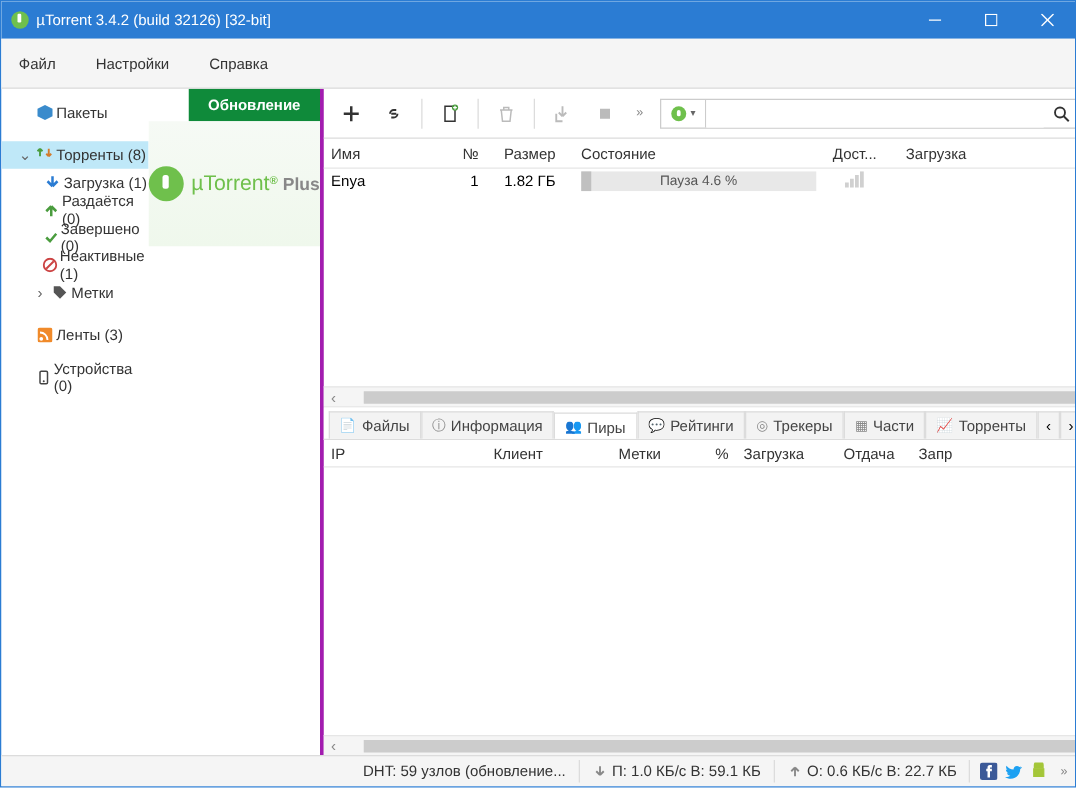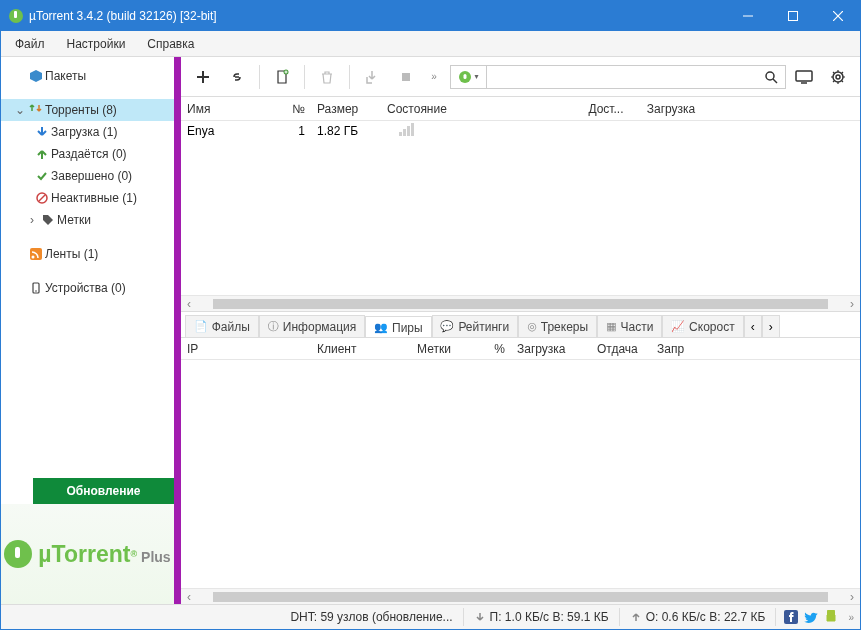--- a/index.html
+++ b/index.html
@@ -7,63 +7,63 @@
 
 
 .titlebar { height: 30px; background: #2b7cd3; color: #fff; display: flex; align-items: center; padding-left: 8px; }
 .titlebar .logo { width: 14px; height: 14px; border-radius: 50%; background: #6fc04c; margin-right: 6px; position: relative; }
 .titlebar .logo::after { content: ''; position: absolute; left: 5px; top: 2px; width: 3px; height: 7px; background: #fff; border-radius: 1px; }
 .titlebar .title { font-size: 12px; }
 .titlebar .spacer { flex: 1; }
 .titlebar .winbtn { width: 45px; height: 30px; display: flex; align-items: center; justify-content: center; color: #fff; cursor: pointer; }
 
 
-.menubar { height: 26px; background: #f5f5f5; border-bottom: 1px solid #dcdcdc; display: flex; align-items: center; padding-left: 6px; gap: 6px; }
+.menubar { height: 40px; background: #f5f5f5; border-bottom: 1px solid #dcdcdc; display: flex; align-items: center; padding-left: 6px; gap: 16px; }
 .menubar .menu-item { padding: 2px 8px; cursor: pointer; color: #333; }
 
 
 .main { flex: 1; display: flex; overflow: hidden; }
 
 
-.sidebar { width: 305px; display: flex; flex-direction: column; border-right: 7px solid #a21caf; }
+.sidebar { width: 305px; display: flex; flex-direction: row; border-right: 3px solid #a21caf; }
 .sidebar-tree { flex: 1; padding: 8px 0; overflow: auto; }
 .tree-item { height: 22px; display: flex; align-items: center; padding-left: 12px; cursor: pointer; color: #333; }
 .tree-item.selected { background: #bfe8f8; }
 .tree-item .expand { width: 14px; text-align: center; color: #666; }
 .tree-item .icon { width: 18px; display: flex; align-items: center; justify-content: center; }
 .tree-item.child { padding-left: 32px; }
 .tree-item.section { margin-top: 12px; }
 .sidebar-footer { background: #fff; }
 .update-bar { background: #0f8a3a; color: #fff; height: 26px; display: flex; align-items: center; justify-content: center; font-weight: bold; cursor: pointer; margin-left: 32px; }
 .plus-area { height: 100px; background: linear-gradient(#f6faf5, #eff8ec); display: flex; align-items: center; justify-content: center; gap: 8px; }
 .plus-logo { color: #6fc04c; font-weight: bold; font-size: 16px; display: flex; align-items: center; gap: 6px; }
 .plus-logo .circle { width: 28px; height: 28px; border-radius: 50%; background: #6fc04c; position: relative; }
 .plus-logo .circle::after { content: ''; position: absolute; left: 11px; top: 7px; width: 5px; height: 11px; background: #fff; border-radius: 2px; }
-.plus-text .main-t { color: #6fc04c; font-size: 23px; font-weight: 700; margin-top: 16px; }
+.plus-text .main-t { color: #6fc04c; font-size: 17px; font-weight: 400; margin-top: 16px; }
 .plus-text .sub-t { color: #888; font-size: 14px; margin-left: 4px; }
 
 
 .rightpane { flex: 1; display: flex; flex-direction: column; }
 .toolbar { height: 40px; border-bottom: 1px solid #dcdcdc; display: flex; align-items: center; padding: 0 6px; gap: 2px; }
 .tbtn { width: 32px; height: 28px; display: flex; align-items: center; justify-content: center; cursor: pointer; border: 1px solid transparent; color: #444; }
 .tbtn.disabled { color: #bbb; cursor: default; }
 .tdivider { width: 1px; height: 24px; background: #dcdcdc; margin: 0 4px; }
 .search-group { display: flex; align-items: center; border: 1px solid #ccc; height: 24px; margin-left: 4px; }
 .engine-btn { width: 36px; height: 22px; display: flex; align-items: center; justify-content: center; border-right: 1px solid #ccc; cursor: pointer; }
 .search-input { width: 270px; height: 22px; border: none; outline: none; padding: 0 6px; }
 .search-btn { width: 28px; height: 22px; display: flex; align-items: center; justify-content: center; cursor: pointer; }
 .tright { margin-left: auto; display: flex; gap: 2px; }
 
 
 .torrents { flex: 0 0 215px; display: flex; flex-direction: column; border-bottom: 1px solid #dcdcdc; }
 .thead { height: 24px; display: flex; border-bottom: 1px solid #e6e6e6; align-items: center; color: #333; }
 .thead .col, .trow .col { padding: 0 6px; overflow: hidden; white-space: nowrap; }
 .col-name { width: 100px; }
 .col-num { width: 30px; text-align: right; }
-.col-size { width: 70px; text-align: left; }
+.col-size { width: 70px; text-align: center; }
 .col-state { width: 200px; }
 .col-avail { width: 50px; text-align: center; }
 .col-download { width: 80px; text-align: center; }
 .trow { height: 20px; display: flex; align-items: center; }
 .progress-wrap { flex: 1; height: 16px; background: #e8e8e8; position: relative; display: flex; align-items: center; justify-content: center; }
 .progress-fill { position: absolute; left: 0; top: 0; bottom: 0; width: 4.6%; background: #c0c0c0; }
 .progress-text { position: relative; z-index: 1; color: #555; font-size: 11px; }
 .signal { display: inline-flex; gap: 1px; align-items: flex-end; }
 .signal span { width: 3px; background: #d0d0d0; }
 .signal span:nth-child(1){height:4px} .signal span:nth-child(2){height:7px} .signal span:nth-child(3){height:10px} .signal span:nth-child(4){height:13px}
@@ -193,21 +193,21 @@
 
       <div class="tree-item section">
         <span class="expand"></span>
         <span class="icon">
           <svg width="12" height="12">
               <rect width="12" height="12" rx="2" fill="#f08a2a"></rect>
               <circle cx="3" cy="9" r="1.5" fill="#fff"></circle>
               <path d="M2 4 A6 6 0 0 1 8 10" stroke="#fff" stroke-width="1.5" fill="none"></path>
             </svg>
         </span>
-        <span>Ленты (1)</span>
+        <span>Ленты (3)</span>
       </div>
 
       <div class="tree-item section">
         <span class="expand"></span>
         <span class="icon">
           <svg width="12" height="12">
               <rect x="3" y="1" width="6" height="10" rx="1" fill="none" stroke="#444" stroke-width="1.2"></rect>
               <circle cx="6" cy="9" r="0.8" fill="#444"></circle>
             </svg>
         </span>
@@ -312,20 +312,26 @@
         <div class="col col-num">№</div>
         <div class="col col-size">Размер</div>
         <div class="col col-state">Состояние</div>
         <div class="col col-avail">Дост...</div>
         <div class="col col-download">Загрузка</div>
       </div>
       <div class="trow">
         <div class="col col-name">Enya</div>
         <div class="col col-num">1</div>
         <div class="col col-size">1.82 ГБ</div>
+        <div class="col col-state">
+          <div class="progress-wrap">
+            <div class="progress-fill"></div>
+            <div class="progress-text">Пауза 4.6 %</div>
+          </div>
+        </div>
         <div class="col col-avail">
           <span class="signal">
               <span></span>
               <span></span>
               <span></span>
               <span></span>
             </span>
         </div>
         <div class="col col-download"></div>
       </div>
@@ -358,21 +364,21 @@
         <div class="dtab">
             <span class="dicon">◎</span>
             <span>Трекеры</span>
           </div>
         <div class="dtab">
             <span class="dicon">▦</span>
             <span>Части</span>
           </div>
         <div class="dtab">
             <span class="dicon">📈</span>
-            <span>Скорост</span>
+            <span>Торренты</span>
           </div>
         <div class="dtab-nav">‹</div>
         <div class="dtab-nav">›</div>
       </div>
       <div class="dhead">
         <div class="dcol dcol-ip">IP</div>
         <div class="dcol dcol-client">Клиент</div>
         <div class="dcol dcol-flags">Метки</div>
         <div class="dcol dcol-pct">%</div>
         <div class="dcol dcol-dl">Загрузка</div>

